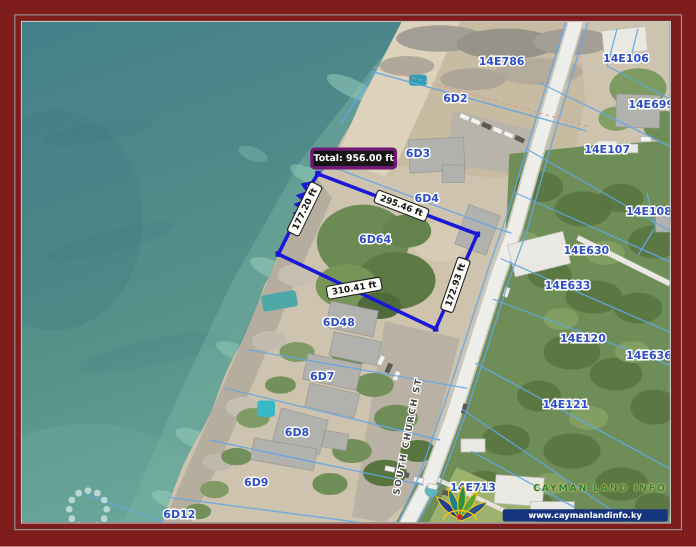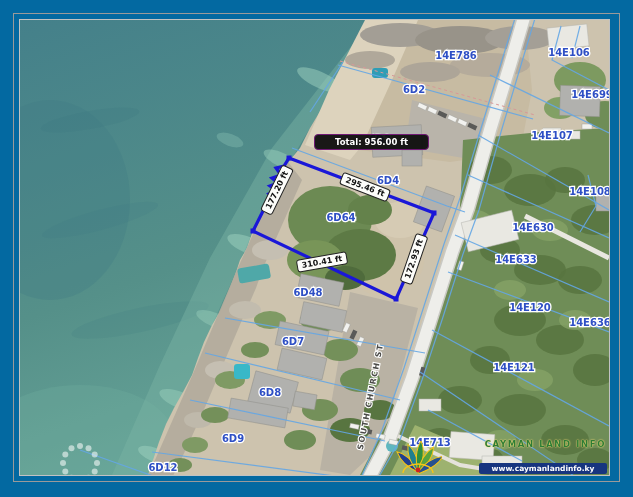--- a/index.html
+++ b/index.html
@@ -1,41 +1,41 @@
 <!DOCTYPE html>
 <html><head>
 <meta charset="utf-8">
 <style>
   html,body{margin:0;padding:0;background:#ffffff;}
   body{width:633px;height:497px;font-family:"DejaVu Sans",sans-serif;}
-  .stage{position:relative;width:633px;height:497px;background:#0369a1;overflow:hidden;}
+  .stage{position:relative;width:633px;height:497px;background:#7f1d1d;overflow:hidden;}
   .outer-border{position:absolute;left:13px;top:13px;width:605px;height:467px;border:1px solid #9a9a9a;}
   .map{position:absolute;left:20px;top:20px;width:589px;height:455px;overflow:hidden;outline:1px solid #c2c2c2;background:#4a868e;}
   svg{display:block;}
   
   .cad{stroke:#64a6e4;stroke-width:1.2;fill:none;opacity:.9;}
   .cadpink{stroke:#d89898;stroke-width:1;fill:none;stroke-dasharray:3,3;}
   .bldg{fill:#b1b1ae;stroke:#90908b;stroke-width:.5;}
   .bldgw{fill:#e9e8e2;stroke:#b5b5af;stroke-width:.5;}
   .car{fill:#f2f2ef;stroke:#9a9a96;stroke-width:.4;}
   .card{fill:#5a5a58;}
   .treeD{fill:#58743f;opacity:.85;}
   .treeL{fill:#87a467;opacity:.75;}
   .plabel{fill:#2e4fc5;stroke:#ffffff;stroke-width:2.6px;paint-order:stroke;font:700 10px "DejaVu Sans",sans-serif;text-anchor:middle;}
   .rlabel{fill:#4b4b48;stroke:#ffffff;stroke-width:2.2px;paint-order:stroke;font:700 8px "DejaVu Sans",sans-serif;letter-spacing:1.5px;text-anchor:middle;}
   .sel{stroke:#1a17d8;stroke-width:3.2;fill:none;stroke-linejoin:miter;}
   .selv{fill:#1a17d8;}
   
   .meas{position:absolute;background:#fdfdfa;border:1px solid #222;border-radius:3px;padding:1px 4px;font:700 8px "DejaVu Sans",sans-serif;color:#111;white-space:nowrap;}
-  .tooltip{position:absolute;left:262px;top:114px;background:rgba(10,10,10,.93);border:1px solid #701a75;color:#fff;border-radius:4px;padding:2px 20px;font:700 8.5px "DejaVu Sans",sans-serif;white-space:nowrap;margin-left:32px;}
+  .tooltip{position:absolute;left:262px;top:114px;background:rgba(10,10,10,.93);border:3px solid #701a75;color:#fff;border-radius:4px;padding:2px 0;font:700 8.5px "DejaVu Sans",sans-serif;white-space:nowrap;}
   .wm-text{position:absolute;left:-3px;top:426px;font:400 42px "DejaVu Sans",sans-serif;letter-spacing:3px;color:rgba(255,255,255,.5);margin-top:44px;}
   .wm-time{position:absolute;left:1px;top:440px;font:400 8px "DejaVu Sans",sans-serif;color:#333;text-shadow:0 0 2px rgba(255,255,255,.7);white-space:nowrap;margin-top:22px;}
   .brand{position:absolute;right:0;bottom:0;width:215px;height:42px;}
   .brand-title{position:absolute;right:3px;bottom:26px;font:700 8.5px "DejaVu Sans",sans-serif;letter-spacing:1.6px;color:#2e7d36;text-shadow:0 0 2px #ffe07a, 0 0 1px #ffe07a;white-space:nowrap;}
-  .brand-url{position:absolute;right:2px;bottom:1px;width:128px;height:11px;background:#17357f;border-radius:2px;color:#fff;font:700 7.5px "DejaVu Sans",sans-serif;text-align:center;line-height:11px;white-space:nowrap;}
+  .brand-url{position:absolute;right:2px;bottom:1px;width:150px;height:11px;background:#17357f;border-radius:2px;color:#fff;font:700 7.5px "DejaVu Sans",sans-serif;text-align:center;line-height:11px;white-space:nowrap;}
   .brand-icon{position:absolute;left:0px;bottom:0px;}
 </style>
 </head>
 <body>
 
 <div class="stage">
   <div class="outer-border"></div>
 
   <div class="map">
     <svg width="589" height="455" viewBox="0 0 589 455">

